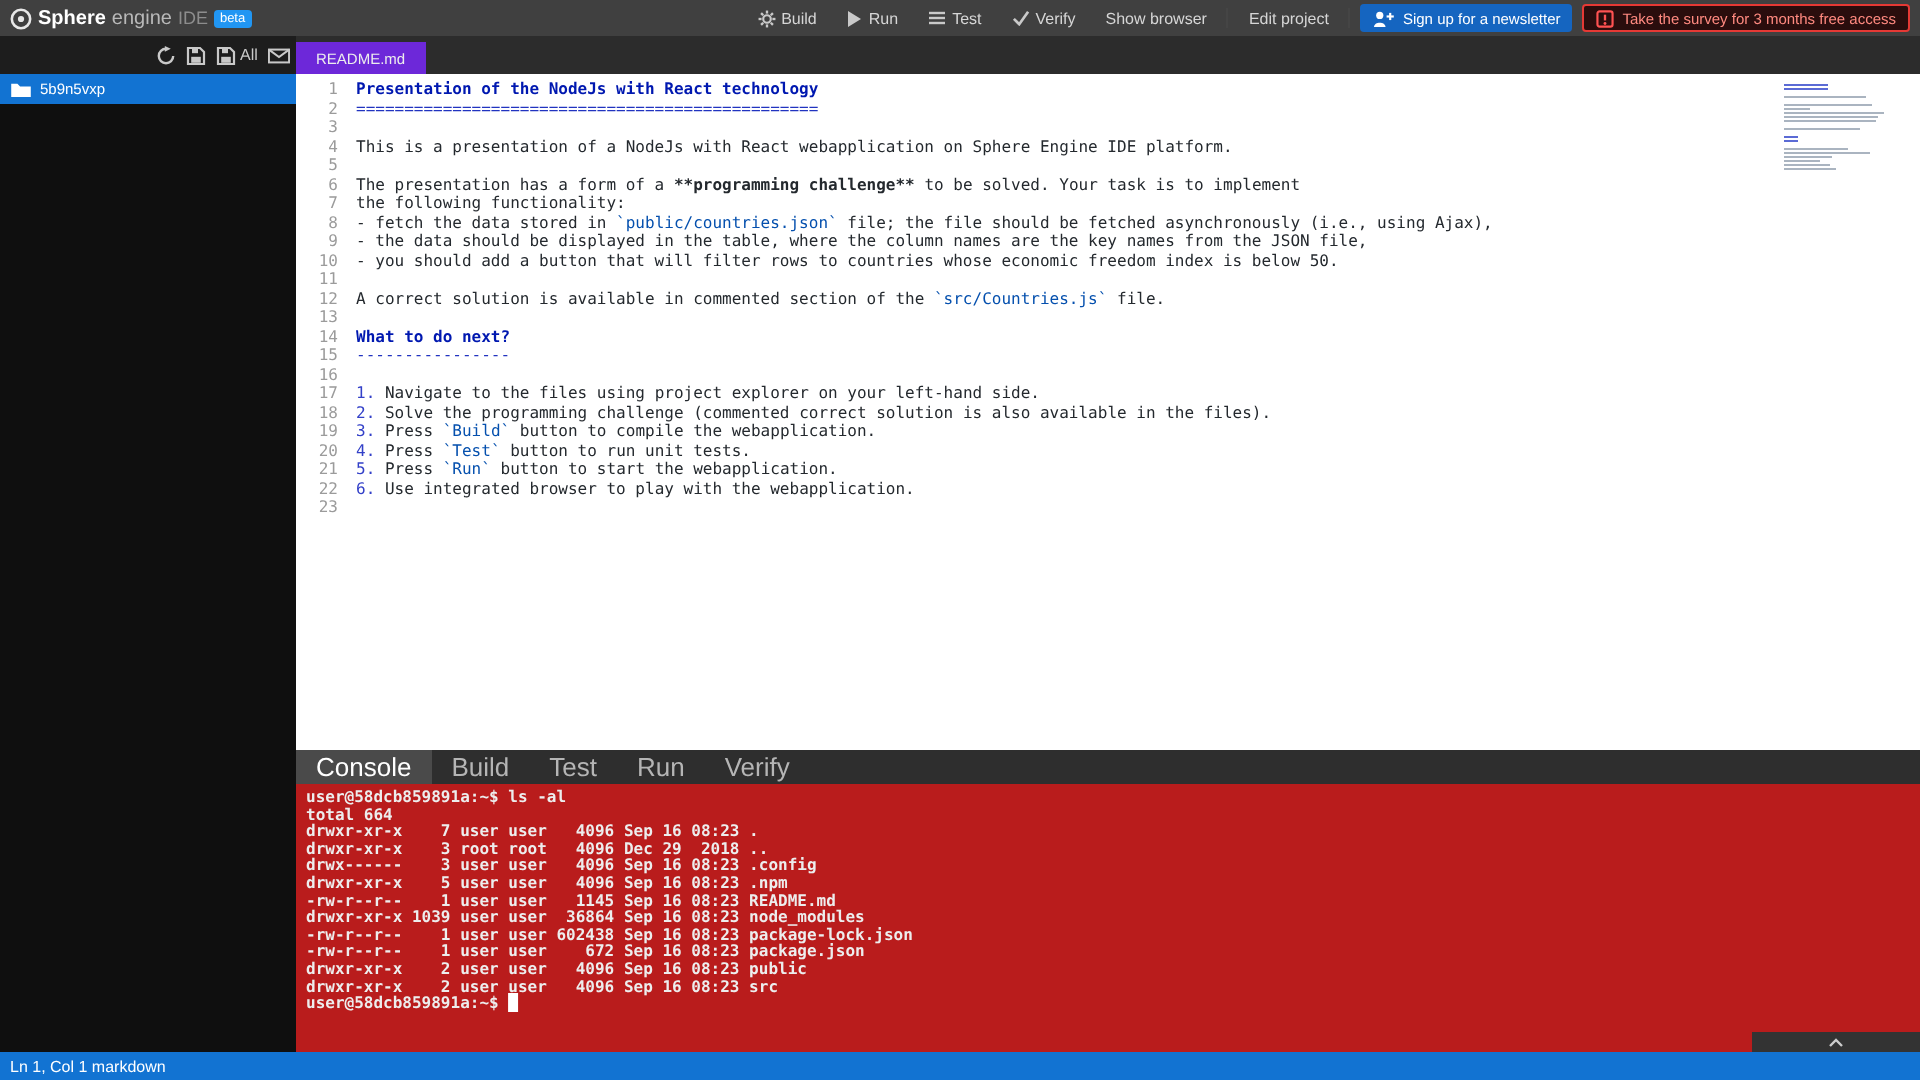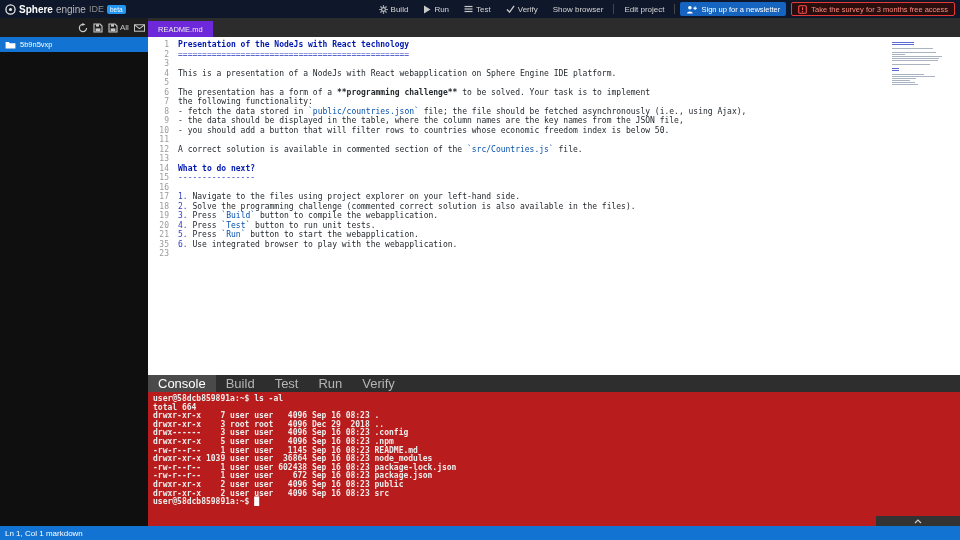--- a/index.html
+++ b/index.html
@@ -3,21 +3,21 @@
 <meta charset="utf-8">
 <style>
   * { box-sizing: border-box; margin: 0; padding: 0; }
   html,body { width: 960px; height: 540px; overflow: hidden; }
   body { font-family: "Liberation Sans", sans-serif; background: #fff; }
   button { background: none; border: none; font: inherit; color: inherit; cursor: pointer; }
 
   .app { width: 960px; height: 540px; display: flex; flex-direction: column; overflow: hidden; }
 
   
-  .topbar { flex: 0 0 18px; height: 18px; background: #0f172a; display: flex; align-items: center; padding: 0 5px; gap: 5px; }
+  .topbar { flex: 0 0 18px; height: 18px; background: #404040; display: flex; align-items: center; padding: 0 5px; gap: 5px; }
   .brand { display: flex; align-items: center; gap: 3px; margin-right: 8px; }
   .brand-name { color: #fff; font-size: 10px; font-weight: bold; }
   .brand-sub { color: #b9b9b9; font-size: 10px; }
   .brand-product { color: #8d8d8d; font-size: 9px; }
   .beta { background: #2196f3; color: #fff; font-size: 6.5px; padding: 1px 3px; border-radius: 2px; }
   .tb-spacer { flex: 1; }
   .tb-btn { display: flex; align-items: center; gap: 3px; color: #d6d6d6; font-size: 8px; padding: 2px 5px; white-space: nowrap; }
   .tb-sep { width: 1px; height: 10px; background: #454545; }
   .btn-newsletter { background: #1565c0; color: #fff; font-size: 7.5px; padding: 2.5px 6px; border-radius: 2px; display: flex; gap: 4px; align-items: center; white-space: nowrap; }
   .btn-survey { background: #2a0d0d; border: 1px solid #e53935; color: #ff8a80; font-size: 7.5px; padding: 1.5px 6px; border-radius: 2px; display: flex; gap: 4px; align-items: center; white-space: nowrap; }
@@ -244,21 +244,21 @@
             <div class="ln">12</div>
             <div class="ln">13</div>
             <div class="ln">14</div>
             <div class="ln">15</div>
             <div class="ln">16</div>
             <div class="ln">17</div>
             <div class="ln">18</div>
             <div class="ln">19</div>
             <div class="ln">20</div>
             <div class="ln">21</div>
-            <div class="ln">35</div>
+            <div class="ln">22</div>
             <div class="ln">23</div>
           </div>
         <div class="code-area">
             <div class="cl"><span class="s-h">Presentation of the NodeJs with React technology</span></div>
             <div class="cl"><span class="s-punct">================================================</span></div>
             <div class="cl">&nbsp;</div>
             <div class="cl"><span>This is a presentation of a NodeJs with React webapplication on Sphere Engine IDE platform.</span></div>
             <div class="cl">&nbsp;</div>
             <div class="cl"><span>The presentation has a form of a </span><span class="s-b">**programming challenge**</span><span> to be solved. Your task is to implement</span></div>
             <div class="cl"><span>the following functionality:</span></div>

